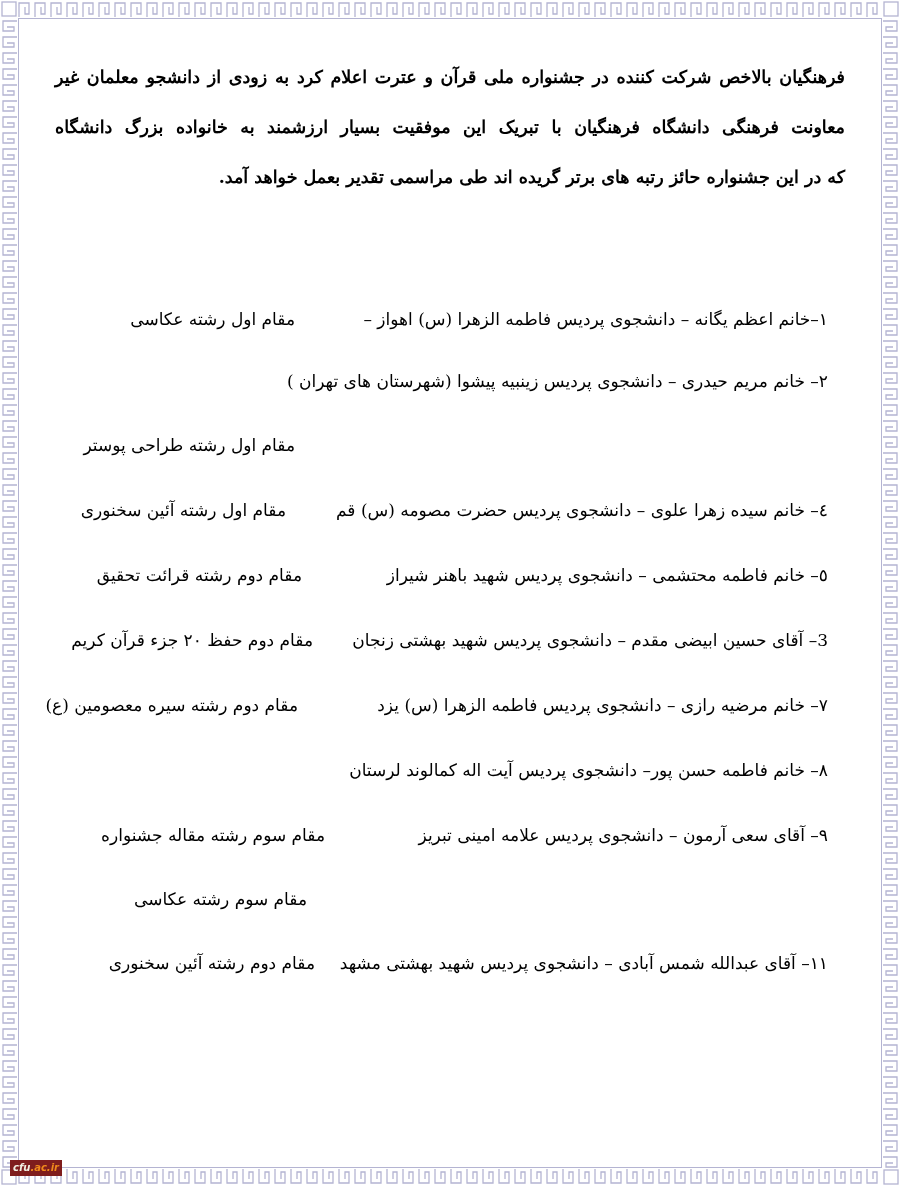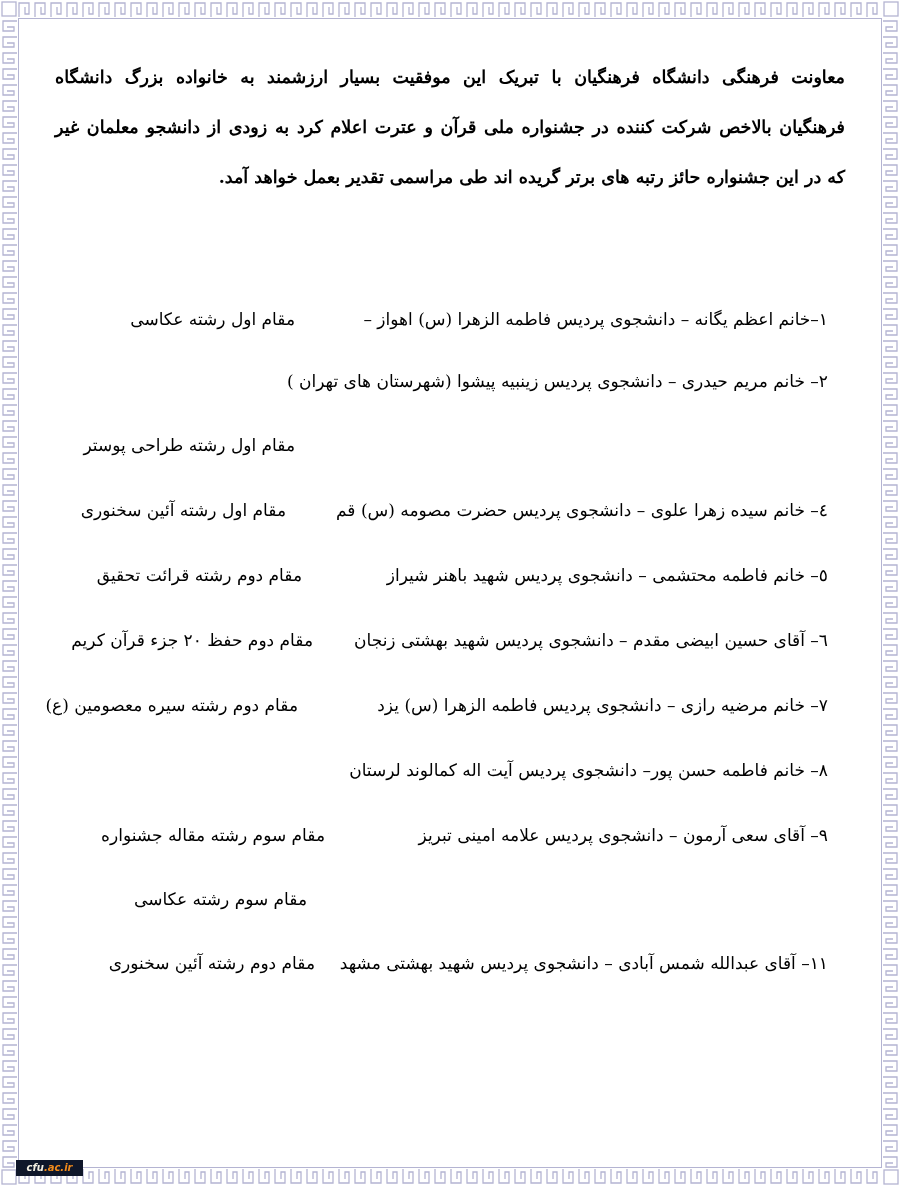--- a/index.html
+++ b/index.html
@@ -6,21 +6,21 @@
   body { width: 900px; height: 1186px; position: relative; overflow: hidden;
          font-family: "DejaVu Serif", "Liberation Serif", serif; color: #000; }
   .border-svg { position: absolute; left: 0; top: 0; width: 900px; height: 1186px; pointer-events: none; }
   .intro { position: absolute; left: 55px; right: 55px; top: 62px; direction: rtl; text-align: justify; }
   .intro-line { display: block; font-weight: bold; font-size: 17.5px; height: 50px; line-height: 30px; white-space: nowrap; text-align-last: justify; }
   .intro-line.last { text-align-last: right; }
   .list { position: absolute; left: 0; top: 300px; width: 900px; }
   .row { position: absolute; left: 0; width: 900px; height: 30px; direction: rtl; font-size: 17px; line-height: 30px; }
   .row .who { position: absolute; right: 72px; white-space: nowrap; }
   .row .prize { position: absolute; white-space: nowrap; }
-  .logo { position: absolute; left: 16px; top: 1160px; width: 67px; height: 16px; background: #0f172a;
+  .logo { position: absolute; left: 10px; top: 1160px; width: 52px; height: 16px; background: #7f1d1d;
           font-family: "DejaVu Sans", sans-serif; font-style: italic; font-weight: bold; font-size: 10px;
           line-height: 16px; text-align: center; direction: ltr; }
   .logo .a { color: #f2efe2; }
   .logo .b { color: #f08a1c; }
 </style>
 </head>
 <body>
 
 <svg class="border-svg" xmlns="http://www.w3.org/2000/svg" width="900" height="1186">
   <defs>
@@ -45,22 +45,22 @@
   <line x1="18" y1="1167.5" x2="882" y2="1167.5" stroke="#b4b4d2" stroke-width="1"></line>
   <line x1="18.5" y1="18" x2="18.5" y2="1168" stroke="#b4b4d2" stroke-width="1"></line>
   <line x1="881.5" y1="18" x2="881.5" y2="1168" stroke="#b4b4d2" stroke-width="1"></line>
   <rect x="2" y="2" width="14" height="14" fill="none" stroke="#b4b4d2" stroke-width="1.3"></rect>
   <rect x="884" y="2" width="14" height="14" fill="none" stroke="#b4b4d2" stroke-width="1.3"></rect>
   <rect x="2" y="1170" width="14" height="14" fill="none" stroke="#b4b4d2" stroke-width="1.3"></rect>
   <rect x="884" y="1170" width="14" height="14" fill="none" stroke="#b4b4d2" stroke-width="1.3"></rect>
 </svg>
 
 <div class="intro">
+  <span class="intro-line">فرهنگیان بالاخص شرکت کننده در جشنواره ملی قرآن و عترت اعلام کرد به زودی از دانشجو معلمان غیر</span>
   <span class="intro-line">معاونت فرهنگی دانشگاه فرهنگیان با تبریک این موفقیت بسیار ارزشمند به خانواده بزرگ دانشگاه</span>
-  <span class="intro-line">فرهنگیان بالاخص شرکت کننده در جشنواره ملی قرآن و عترت اعلام کرد به زودی از دانشجو معلمان غیر</span>
   <span class="intro-line last">که در این جشنواره حائز رتبه های برتر گریده اند طی مراسمی تقدیر بعمل خواهد آمد.</span>
 </div>
 
 <div class="list">
   <div class="row" style="top:4px">
     <span class="who">۱–خانم اعظم یگانه – دانشجوی پردیس فاطمه الزهرا (س) اهواز –</span>
     <span class="prize" style="right:605px">مقام اول رشته عکاسی</span>
   </div>
   <div class="row" style="top:66px">
     <span class="who">۲– خانم مریم حیدری – دانشجوی پردیس زینبیه پیشوا (شهرستان های تهران )</span>
@@ -70,21 +70,21 @@
   </div>
   <div class="row" style="top:195px">
     <span class="who">٤– خانم سیده زهرا علوی – دانشجوی پردیس حضرت مصومه (س) قم</span>
     <span class="prize" style="right:614px">مقام  اول رشته آئین سخنوری</span>
   </div>
   <div class="row" style="top:260px">
     <span class="who">٥– خانم فاطمه محتشمی – دانشجوی پردیس شهید باهنر شیراز</span>
     <span class="prize" style="right:598px">مقام دوم رشته قرائت تحقیق</span>
   </div>
   <div class="row" style="top:325px">
-    <span class="who">٦– آقای حسین ابیضی مقدم – دانشجوی پردیس شهید بهشتی زنجان</span>
+    <span class="who">3– آقای حسین ابیضی مقدم – دانشجوی پردیس شهید بهشتی زنجان</span>
     <span class="prize" style="right:587px">مقام دوم حفظ ۲۰ جزء قرآن کریم</span>
   </div>
   <div class="row" style="top:390px">
     <span class="who">۷– خانم مرضیه رازی – دانشجوی پردیس فاطمه الزهرا (س) یزد</span>
     <span class="prize" style="right:602px">مقام دوم رشته سیره معصومین (ع)</span>
   </div>
   <div class="row" style="top:455px">
     <span class="who">۸– خانم فاطمه حسن پور– دانشجوی پردیس آیت اله کمالوند لرستان</span>
   </div>
   <div class="row" style="top:520px">

